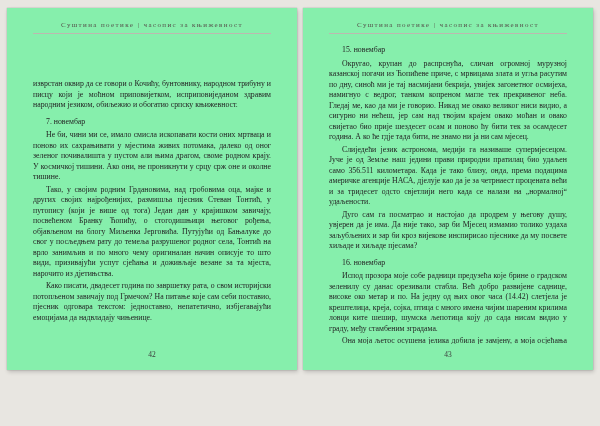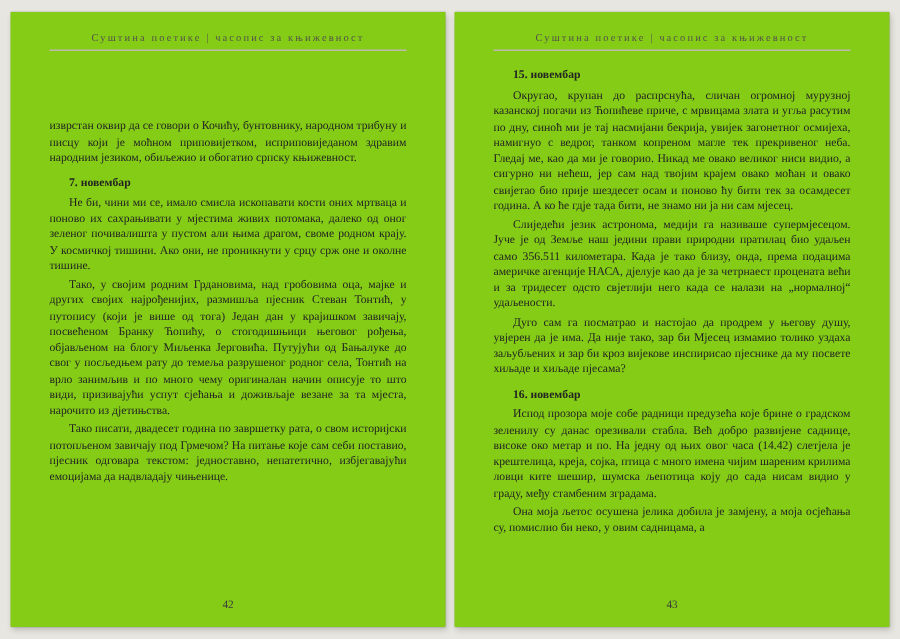--- a/index.html
+++ b/index.html
@@ -11,22 +11,22 @@
   }
   .spread {
     width: 600px;
     height: 426px;
     display: flex;
     gap: 6px;
     padding: 8px 7px;
   }
   .page {
     width: 290px;
-    height: 410px;
-    background: #84cc16;
+    height: 362px;
+    background: #86efac;
     box-shadow: 0 0 1px rgba(0,0,0,0.35), 1px 2px 4px rgba(0,0,0,0.18);
     padding: 13px 26px 11px 26px;
     display: flex;
     flex-direction: column;
   }
   .page-header {
     text-align: center;
     font-size: 7px;
     letter-spacing: 1.4px;
     color: #55514b;
@@ -42,21 +42,21 @@
     line-height: 10.5px;
     color: #232323;
     text-align: justify;
     overflow: hidden;
   }
   .body-text p { margin-bottom: 2px; }
   p.para { text-indent: 13px; }
   p.cont { text-indent: 0; margin-top: 36px; }
   p.italic { }
   p.entry-heading {
-    font-weight: bold;
+    font-weight: normal;
     text-indent: 13px;
     margin-top: 6px;
     margin-bottom: 3px;
   }
   .page-number {
     text-align: center;
     font-size: 7.5px;
     color: #3c3c3c;
     padding-top: 6px;
     font-family: Liberation Serif, serif;
@@ -67,21 +67,21 @@
 
 <div class="spread">
 
   <div class="page">
     <div class="page-header">Суштина поетике | часопис за књижевност</div>
     <div class="body-text">
       <p class="cont">изврстан оквир да се говори о Кочићу, бунтовнику, народном трибуну и писцу који је моћном приповијетком, исприповиједаном здравим народним језиком, обиљежио и обогатио српску књижевност.</p>
       <p class="entry-heading">7. новембар</p>
       <p class="para italic">Не би, чини ми се, имало смисла ископавати кости оних мртваца и поново их сахрањивати у мјестима живих потомака, далеко од оног зеленог почивалишта у пустом али њима драгом, своме родном крају. У космичкој тишини. Ако они, не проникнути у срцу срж оне и околне тишине.</p>
       <p class="para italic">Тако, у својим родним Грдановима, над гробовима оца, мајке и других својих најрођенијих, размишља пјесник Стеван Тонтић, у путопису (који је више од тога) Један дан у крајишком завичају, посвећеном Бранку Ћопићу, о стогодишњици његовог рођења, објављеном на блогу Миљенка Јерговића. Путујући од Бањалуке до свог у посљедњем рату до темеља разрушеног родног села, Тонтић на врло занимљив и по много чему оригиналан начин описује то што види, призивајући успут сјећања и доживљаје везане за та мјеста, нарочито из дјетињства.</p>
-      <p class="para italic">Тако писати, двадесет година по завршетку рата, о свом историјски потопљеном завичају под Грмечом? На питање које сам себи поставио, пјесник одговара текстом: једноставно, непатетично, избјегавајући емоцијама да надвладају чињенице.</p>
+      <p class="para italic">Како писати, двадесет година по завршетку рата, о свом историјски потопљеном завичају под Грмечом? На питање које сам себи поставио, пјесник одговара текстом: једноставно, непатетично, избјегавајући емоцијама да надвладају чињенице.</p>
     </div>
     <div class="page-number">42</div>
   </div>
 
   <div class="page">
     <div class="page-header">Суштина поетике | часопис за књижевност</div>
     <div class="body-text">
       <p class="entry-heading" style="margin-top:2px;">15. новембар</p>
       <p class="para">Округао, крупан до распрснућа, сличан огромној мурузној казанској погачи из Ћопићеве приче, с мрвицама злата и угља расутим по дну, синоћ ми је тај насмијани бекрија, увијек загонетног осмијеха, намигнуо с ведрог, танком копреном магле тек прекривеног неба. Гледај ме, као да ми је говорио. Никад ме овако великог ниси видио, а сигурно ни нећеш, јер сам над твојим крајем овако моћан и овако свијетао био прије шездесет осам и поново ћу бити тек за осамдесет година. А ко ће гдје тада бити, не знамо ни ја ни сам мјесец.</p>
       <p class="para">Слиједећи језик астронома, медији га називаше супермјесецом. Јуче је од Земље наш једини прави природни пратилац био удаљен само 356.511 километара. Када је тако близу, онда, према подацима америчке агенције НАСА, дјелује као да је за четрнаест процената већи и за тридесет одсто свјетлији него када се налази на „нормалној“ удаљености.</p>

